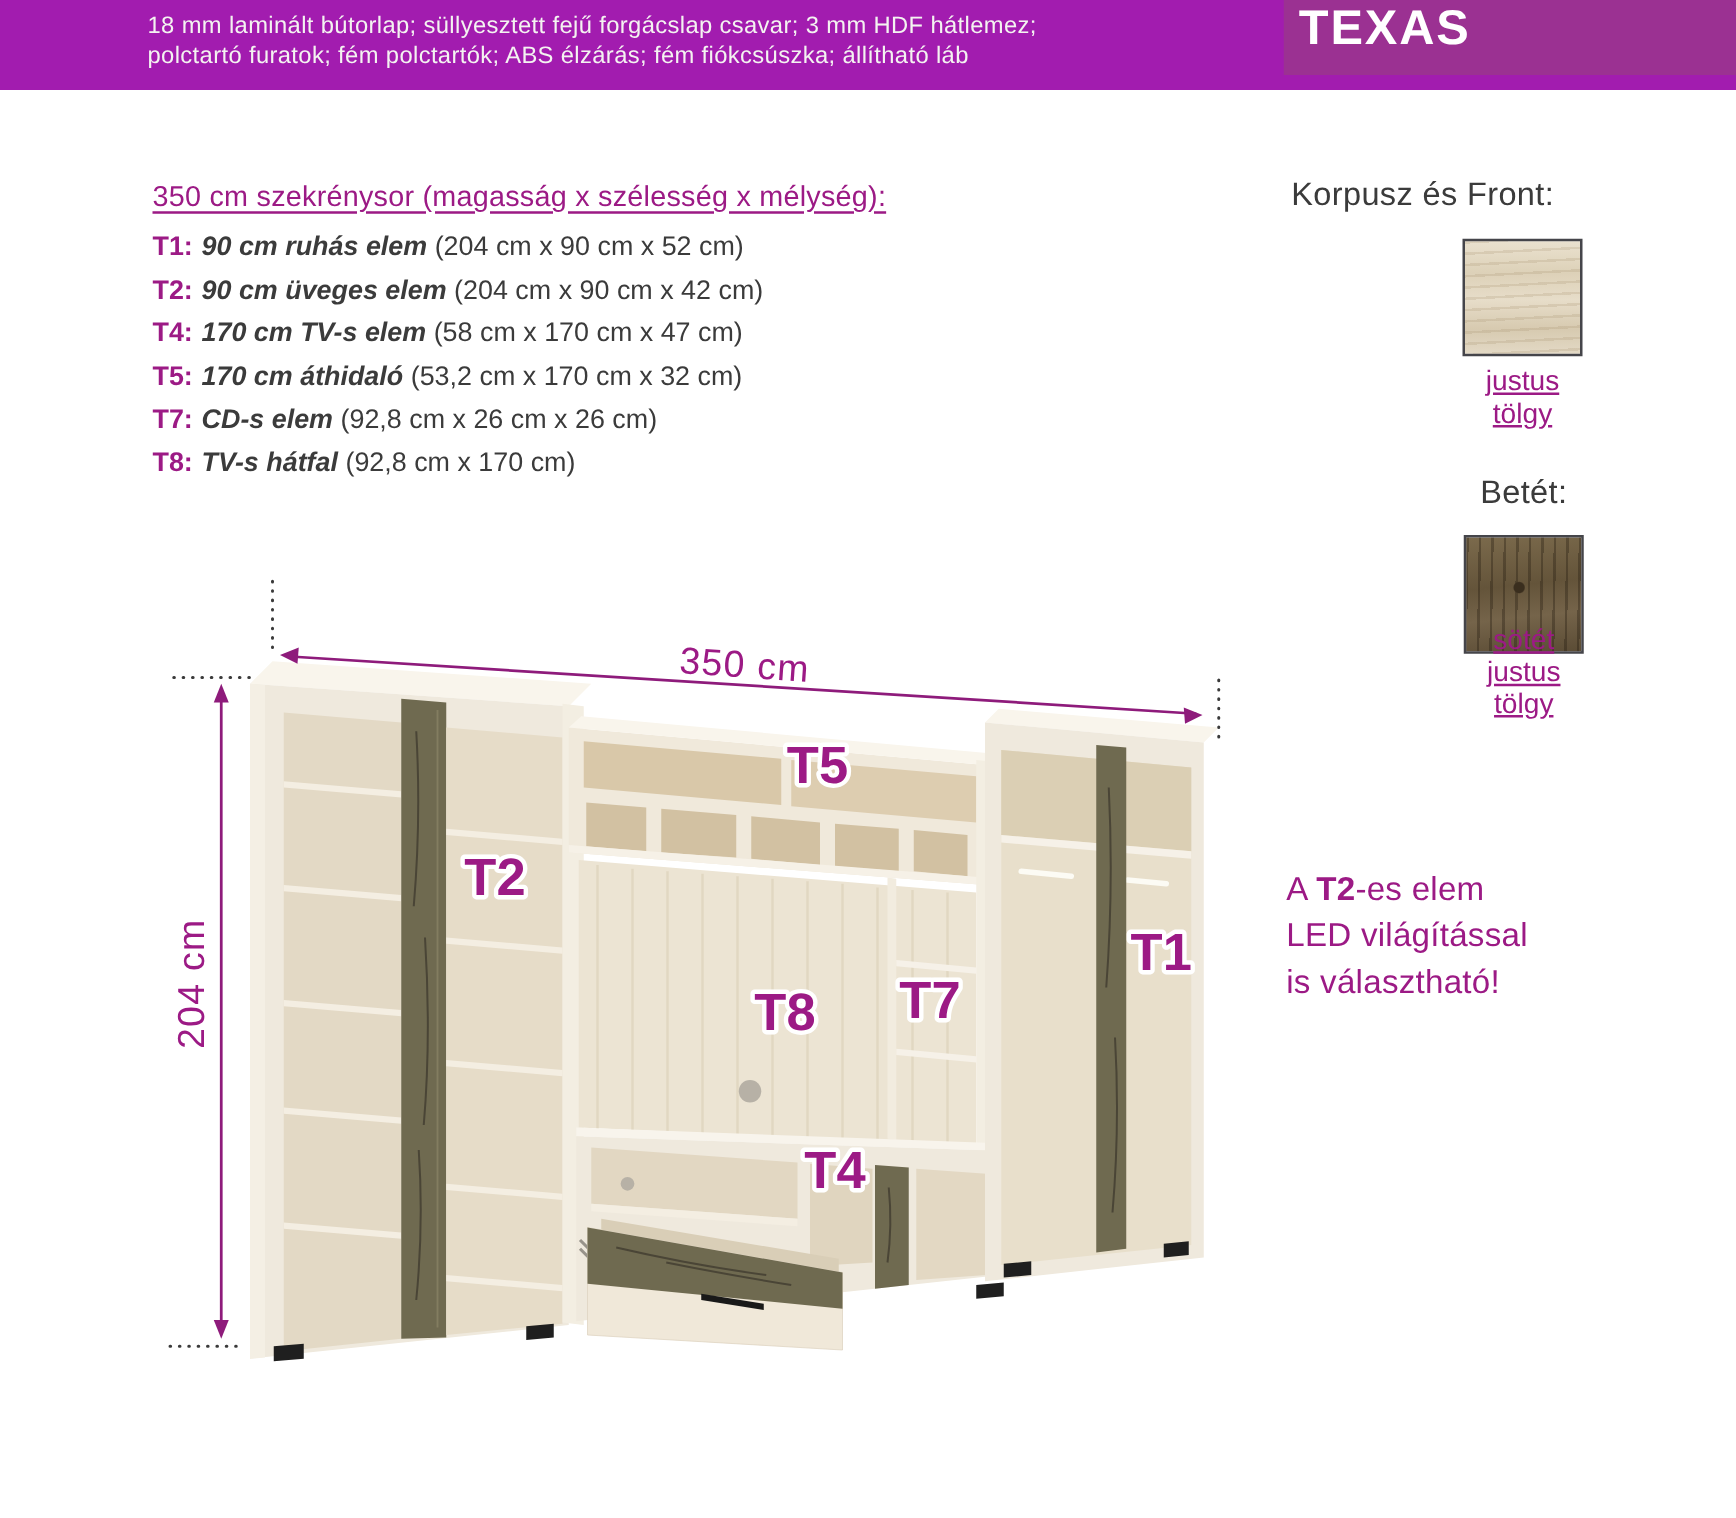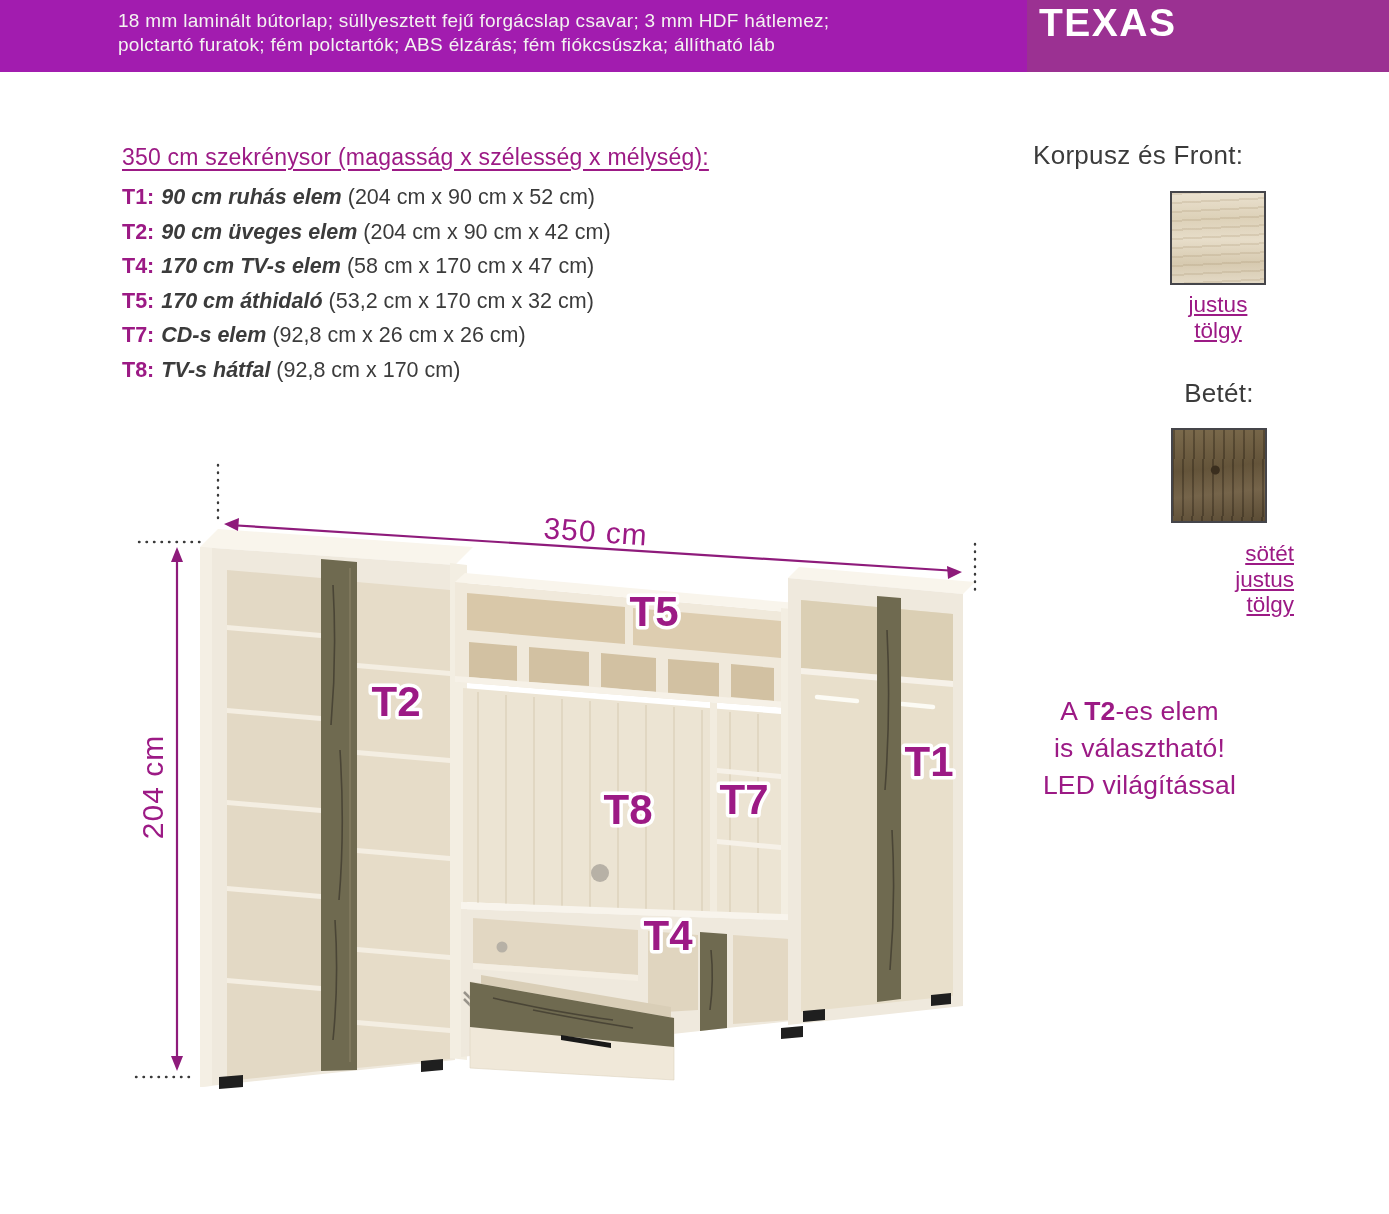--- a/index.html
+++ b/index.html
@@ -4,21 +4,21 @@
 <style>
   html,body{margin:0;padding:0;}
   body{
     width:1389px;height:1214px;position:relative;background:#ffffff;
     font-family:"Liberation Sans", sans-serif;overflow:hidden;
     -webkit-font-smoothing:antialiased;
   }
   
   .header-bar{position:absolute;left:0;top:0;width:1389px;height:72px;background:#a21caf;}
   .header-spec{position:absolute;left:118px;top:9px;color:#f4f3f1;font-size:19px;line-height:23.5px;letter-spacing:.3px;white-space:nowrap;}
-  .brand-box{position:absolute;right:0;top:0;width:362px;height:72px;background:#9b3192;color:#ffffff;box-sizing:border-box;padding:3px 0 0 12px;}
+  .brand-box{position:absolute;right:0;top:0;width:362px;height:60px;background:#9b3192;color:#ffffff;box-sizing:border-box;padding:3px 0 0 12px;}
   .brand-title{font-size:39px;font-weight:bold;letter-spacing:1.5px;line-height:40px;}
   .brand-sub{font-size:25px;line-height:26px;margin-top:-3px;letter-spacing:.3px;}
   
   .specs{position:absolute;left:122px;top:144px;color:#3b3b3b;}
   .specs-title{color:#9c1a85;font-size:23px;text-decoration:underline;text-underline-offset:4px;margin:0 0 9px 0;letter-spacing:.2px;}
   .spec-row{font-size:21.5px;line-height:34.5px;white-space:nowrap;}
   .spec-code{color:#9c1a85;font-weight:bold;margin-right:7px;}
   .spec-name{font-weight:bold;margin-right:6px;font-style:italic;}
   
   .mat-heading{position:absolute;color:#3b3b3b;font-size:26px;letter-spacing:.3px;white-space:nowrap;}
@@ -29,23 +29,23 @@
     background:
       repeating-linear-gradient(177deg, rgba(158,136,100,.20) 0 2px, rgba(0,0,0,0) 2px 9px),
       linear-gradient(180deg,#eae1cf 0%,#ddd1b8 28%,#e7ddc9 52%,#d7cab0 78%,#e3d9c5 100%);}
   .swatch-betet{left:1171px;top:428px;height:95px;
     background:
       radial-gradient(circle at 46% 44%, #3a2e1e 0 4px, rgba(0,0,0,0) 5px),
       repeating-linear-gradient(91deg, rgba(28,20,10,.32) 0 2px, rgba(0,0,0,0) 2px 10px),
       linear-gradient(174deg,#7b6a4c 0%,#64543a 42%,#75644a 68%,#5b4c35 100%);}
   .swatch-label{position:absolute;color:#9c1a85;font-size:22.5px;line-height:25.5px;text-align:center;text-decoration:underline;}
   .lbl-korpusz{left:1170px;top:292px;width:96px;}
-  .lbl-betet{left:1144px;top:541px;width:150px;text-align:right;}
-  
-  .led-note{position:absolute;left:1029px;top:693px;width:221px;text-align:center;color:#9c1a85;font-size:26.5px;line-height:37px;letter-spacing:.2px;}
+  .lbl-betet{left:1144px;top:499px;width:150px;}
+  
+  .led-note{position:absolute;left:1029px;top:693px;width:221px;color:#9c1a85;font-size:26.5px;line-height:37px;letter-spacing:.2px;}
   
   .diagram{position:absolute;left:133px;top:450px;width:880px;height:660px;}
   .dim-text{fill:#9c1a85;font-size:30px;letter-spacing:1px;font-family:"Liberation Sans",sans-serif;}
   .unit-label{fill:#9c1a85;font-size:42px;font-weight:bold;stroke:#ffffff;stroke-width:7px;paint-order:stroke;stroke-linejoin:round;font-family:"Liberation Sans",sans-serif;}
   .dotted{stroke:#3a3a3a;stroke-width:2.4;stroke-dasharray:.5 7;stroke-linecap:round;fill:none;}
   .dimline{stroke:#8e1b7b;stroke-width:2.2;fill:none;}
   .crack{stroke:#4a4536;stroke-width:1.6;fill:none;}
   .grain{stroke:#e1d7c2;stroke-width:2;fill:none;}
 </style>
 </head>
@@ -80,22 +80,22 @@
 <div class="mat-heading h-betet">Betét:</div>
 <div class="swatch swatch-betet"></div>
 <div class="swatch-label lbl-betet">
   <div>sötét</div>
   <div>justus</div>
   <div>tölgy</div>
 </div>
 
 <div class="led-note">
   <div><span>A</span> <b>T2</b><span>-es elem</span></div>
+  <div>LED világítással</div>
   <div>is választható!</div>
-  <div>LED világítással</div>
 </div>
 
 <div class="diagram">
 <svg width="880" height="660" viewBox="0 0 880 660" xmlns="http://www.w3.org/2000/svg">
 
   <g>
     <polygon points="67,97 85,79 340,97 322,115" fill="#f9f5ec"></polygon>
     <polygon points="67,97 322,115 322,610 67,637" fill="#efe9dd"></polygon>
     <polygon points="67,97 79,98 79,636 67,637" fill="#f4efe4"></polygon>
     <polygon points="94,120 188,128 188,621 94,631" fill="#e3d9c5"></polygon>

